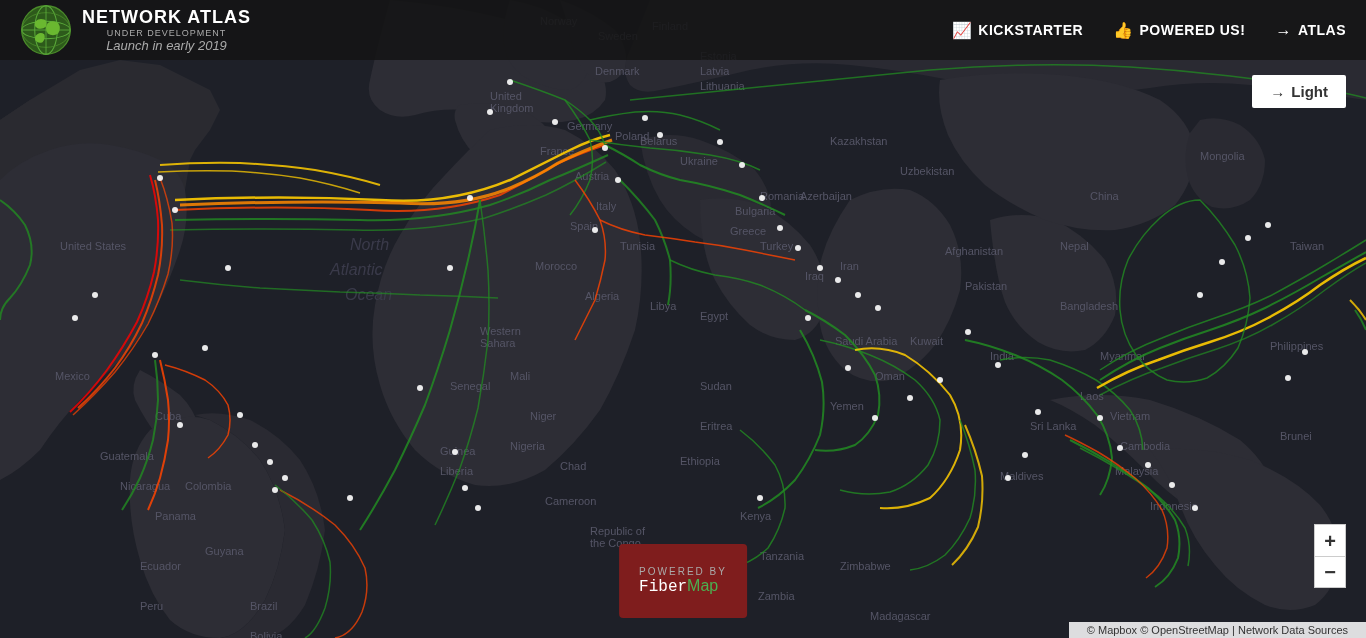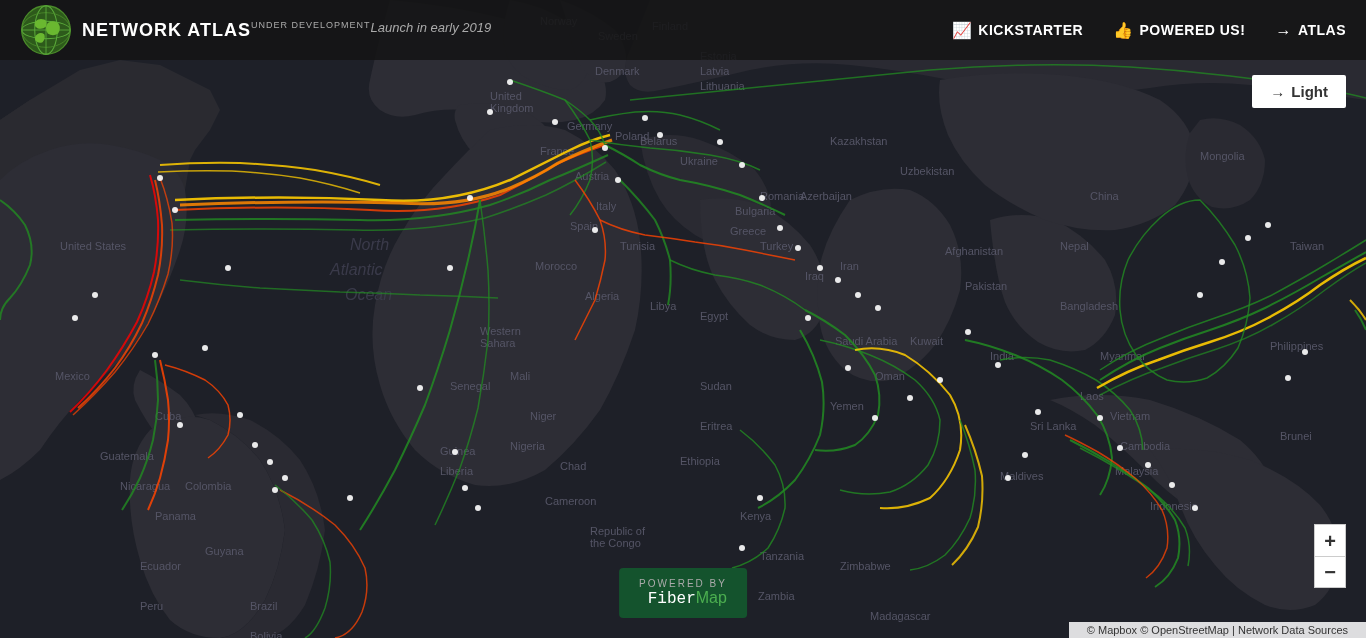--- a/index.html
+++ b/index.html
@@ -40,21 +40,22 @@
       gap: 10px;
     }
 
     #logo-globe {
       width: 52px;
       height: 52px;
     }
 
     #logo-text {
       display: flex;
-      flex-direction: row;
+      flex-direction: column;
+      align-items: center;
     }
 
     #logo-title {
       color: #ffffff;
       font-size: 18px;
       font-weight: bold;
       letter-spacing: 1px;
     }
 
     #logo-subtitle {
@@ -139,25 +140,25 @@
     .zoom-btn:first-child {
       border-bottom: none;
     }
 
     
     #fibermap-badge {
       position: absolute;
       bottom: 20px;
       left: 50%;
       transform: translateX(-50%);
-      background: #14532d;
-      padding: 10px 20px;
+      background: #7f1d1d;
+      padding: 22px 20px;
       border-radius: 4px;
       z-index: 100;
-      text-align: right;
+      text-align: left;
     }
 
     #fibermap-powered {
       color: #aaaaaa;
       font-size: 10px;
       letter-spacing: 2px;
       text-transform: uppercase;
     }
 
     #fibermap-fiber {

